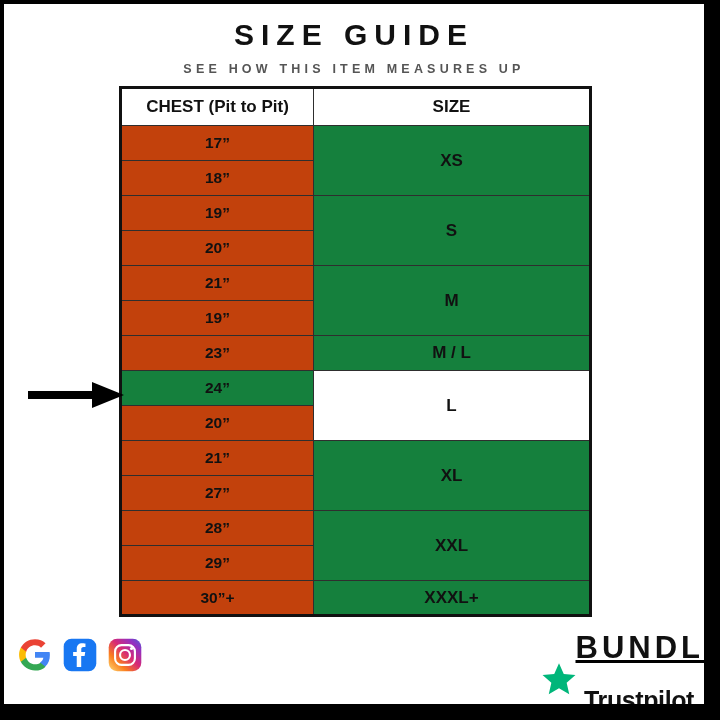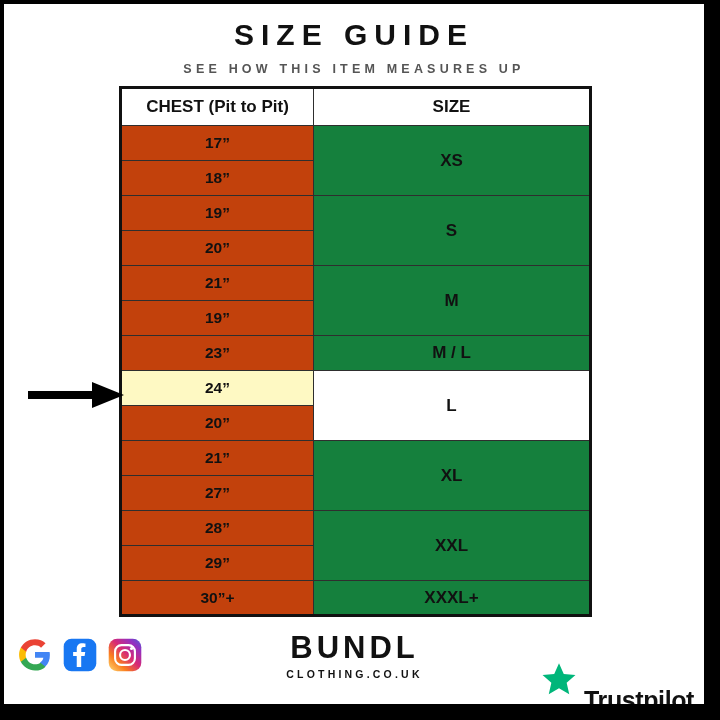--- a/index.html
+++ b/index.html
@@ -60,21 +60,21 @@
     height: 38px;
     font-size: 17px;
   }
   .col-chest { width: 193px; }
   .col-size  { width: 277px; }
   .chest-cell {
     height: 35px;
     font-size: 15.5px;
     background: #c2410c;
   }
-  .chest-cell.hl { background: #fef9c3; }
+  .chest-cell.hl { background: #15803d; }
   .size-cell {
     background: #15803d;
     font-size: 17px;
   }
   .size-cell.hl { background: #ffffff; }
   .arrow {
     position: absolute;
     left: 22px;
     top: 376px;
     width: 100px;
@@ -89,21 +89,22 @@
   .social {
     position: absolute;
     left: 14px; top: 14px;
     display: flex;
     gap: 11px;
     align-items: center;
   }
   .brand {
     position: absolute;
     left: 1px; right: 0; top: 6px;
-    text-align: center;
+    text-align: right;
+    text-decoration: underline;
   }
   .brand .name {
     font-size: 31px;
     font-weight: bold;
     letter-spacing: 4px;
     color: #111;
   }
   .brand .url {
     font-size: 10.5px;
     font-weight: bold;
@@ -239,21 +240,20 @@
           </defs>
           <rect x="1" y="1" width="46" height="46" rx="12" fill="url(#ig)"></rect>
           <rect x="10" y="10" width="28" height="28" rx="9" fill="none" stroke="#fff" stroke-width="3"></rect>
           <circle cx="24" cy="24" r="7" fill="none" stroke="#fff" stroke-width="3"></circle>
           <circle cx="33.2" cy="14.8" r="2.2" fill="#fff"></circle>
         </svg>
       </div>
 
       <div class="brand">
         <div class="name">BUNDL</div>
-        <div class="url">CLOTHING.CO.UK</div>
       </div>
 
       <div class="trustpilot">
         <svg width="36" height="36" viewBox="0 0 40 40">
           <path d="M20 2.5l5.3 11.9 13 1.2-9.8 8.6 2.9 12.7L20 30.3 8.6 36.9l2.9-12.7-9.8-8.6 13-1.2z" fill="#00b67a"></path>
         </svg>
         <span class="tp-label">Trustpilot</span>
       </div>
 
     </div>

